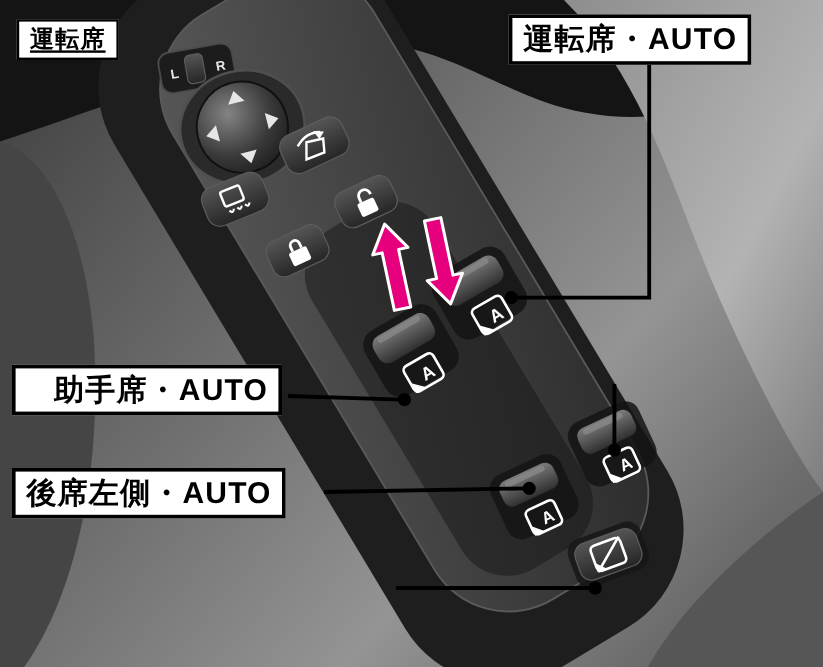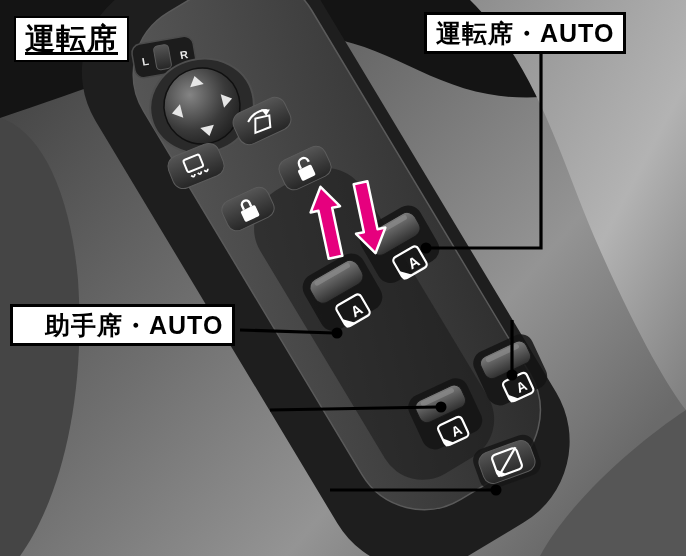--- a/index.html
+++ b/index.html
@@ -7,21 +7,21 @@
     position:relative;width:686px;height:556px;overflow:hidden;
     font-family:"Liberation Sans","DejaVu Sans",sans-serif;
     background:#6f6f6f;
   }
   .stage svg{position:absolute;left:0;top:0;}
   .callout{
     position:absolute;background:#ffffff;border:3px solid #000000;
     color:#000;font-weight:bold;font-size:25px;line-height:1.12;
     padding:4px 9px;white-space:nowrap;letter-spacing:1px;box-sizing:border-box;
   }
-  #cl-driver-seat{left:14px;top:16px;font-size:30px;border-width:2.5px;
+  #cl-driver-seat{left:14px;top:16px;font-size:20px;border-width:2.5px;
     text-decoration:underline;text-underline-offset:3px;}
   #cl-driver-auto{left:424px;top:12px;}
   #cl-passenger-auto{left:10px;top:304px;padding-left:32px;}
   #cl-rear-right-auto{left:393px;top:280px;}
   #cl-rear-left-auto{left:10px;top:390px;}
   #cl-pw-lock{left:10px;top:470px;}
 </style>
 </head>
 <body>
 
@@ -191,14 +191,15 @@
     <line x1="270" y1="410" x2="438" y2="407" stroke="#000" stroke-width="3.2"></line>
     <circle cx="441" cy="407" r="5.5" fill="#000"></circle>
 
     <line x1="330" y1="490" x2="493" y2="490" stroke="#000" stroke-width="3.2"></line>
     <circle cx="496" cy="490" r="5.5" fill="#000"></circle>
   </svg>
 
   <div class="callout" id="cl-driver-seat">運転席</div>
   <div class="callout" id="cl-driver-auto">運転席・AUTO</div>
   <div class="callout" id="cl-passenger-auto">助手席・AUTO</div>
+  <div class="callout" id="cl-rear-left-auto">後席左側・AUTO</div>
 
 </div>
 
 </body></html>

